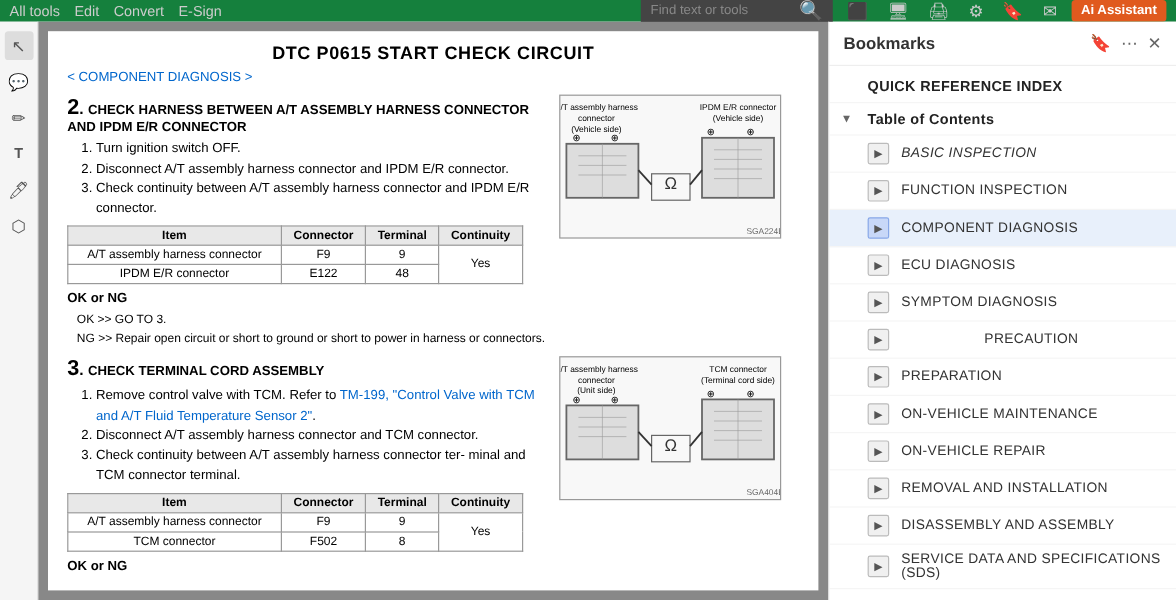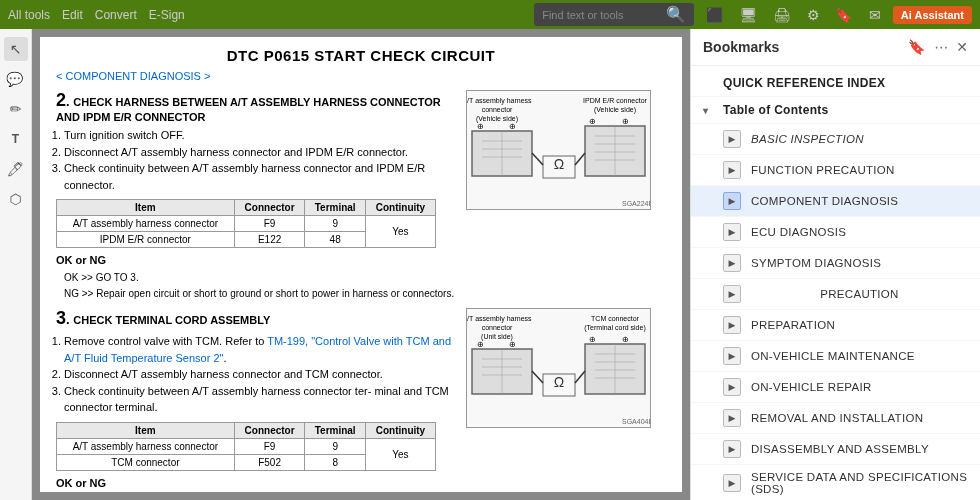--- a/index.html
+++ b/index.html
@@ -1,21 +1,21 @@
 <!DOCTYPE html>
 <html><head>
   <meta charset="utf-8">
   <style>
     * { margin: 0; padding: 0; box-sizing: border-box; }
     body { width: 980px; height: 500px; overflow: hidden; font-family: Arial, sans-serif; background: #f0f0f0; display: flex; flex-direction: column; }
 
     
     .toolbar {
-      height: 29px;
-      background: #4d7c0f;
+      height: 18px;
+      background: #15803d;
       display: flex;
       align-items: center;
       padding: 0 8px;
       gap: 16px;
       flex-shrink: 0;
     }
     .toolbar-menu {
       display: flex;
       gap: 12px;
     }
@@ -143,21 +143,21 @@
       font-weight: bold;
       display: inline;
     }
     .step-text {
       font-size: 11px;
       font-weight: bold;
       display: inline;
       text-transform: uppercase;
     }
     ol.step-list {
-      margin-left: 8px;
+      margin-left: 24px;
       margin-top: 4px;
       margin-bottom: 4px;
       font-size: 11px;
       line-height: 1.5;
     }
     .step-row {
       display: flex;
       gap: 10px;
       margin: 6px 0;
     }
@@ -511,21 +511,21 @@
       </div>
 
       <div class="bookmark-item">
         <span style="width:14px;flex-shrink:0;"></span>
         <span class="bookmark-expand-btn">▶</span>
         <span class="bookmark-label" style="margin-left:4px;font-style:italic;">BASIC INSPECTION</span>
       </div>
       <div class="bookmark-item">
         <span style="width:14px;flex-shrink:0;"></span>
         <span class="bookmark-expand-btn">▶</span>
-        <span class="bookmark-label" style="margin-left:4px;">FUNCTION PRECAUTION</span>
+        <span class="bookmark-label" style="margin-left:4px;">FUNCTION INSPECTION</span>
       </div>
       <div class="bookmark-item highlighted">
         <span style="width:14px;flex-shrink:0;"></span>
         <span class="bookmark-expand-btn" style="background:#c8d8f8;border-color:#88a8e8;">▶</span>
         <span class="bookmark-label" style="margin-left:4px;">COMPONENT DIAGNOSIS</span>
       </div>
       <div class="bookmark-item">
         <span style="width:14px;flex-shrink:0;"></span>
         <span class="bookmark-expand-btn">▶</span>
         <span class="bookmark-label" style="margin-left:4px;">ECU DIAGNOSIS</span>

